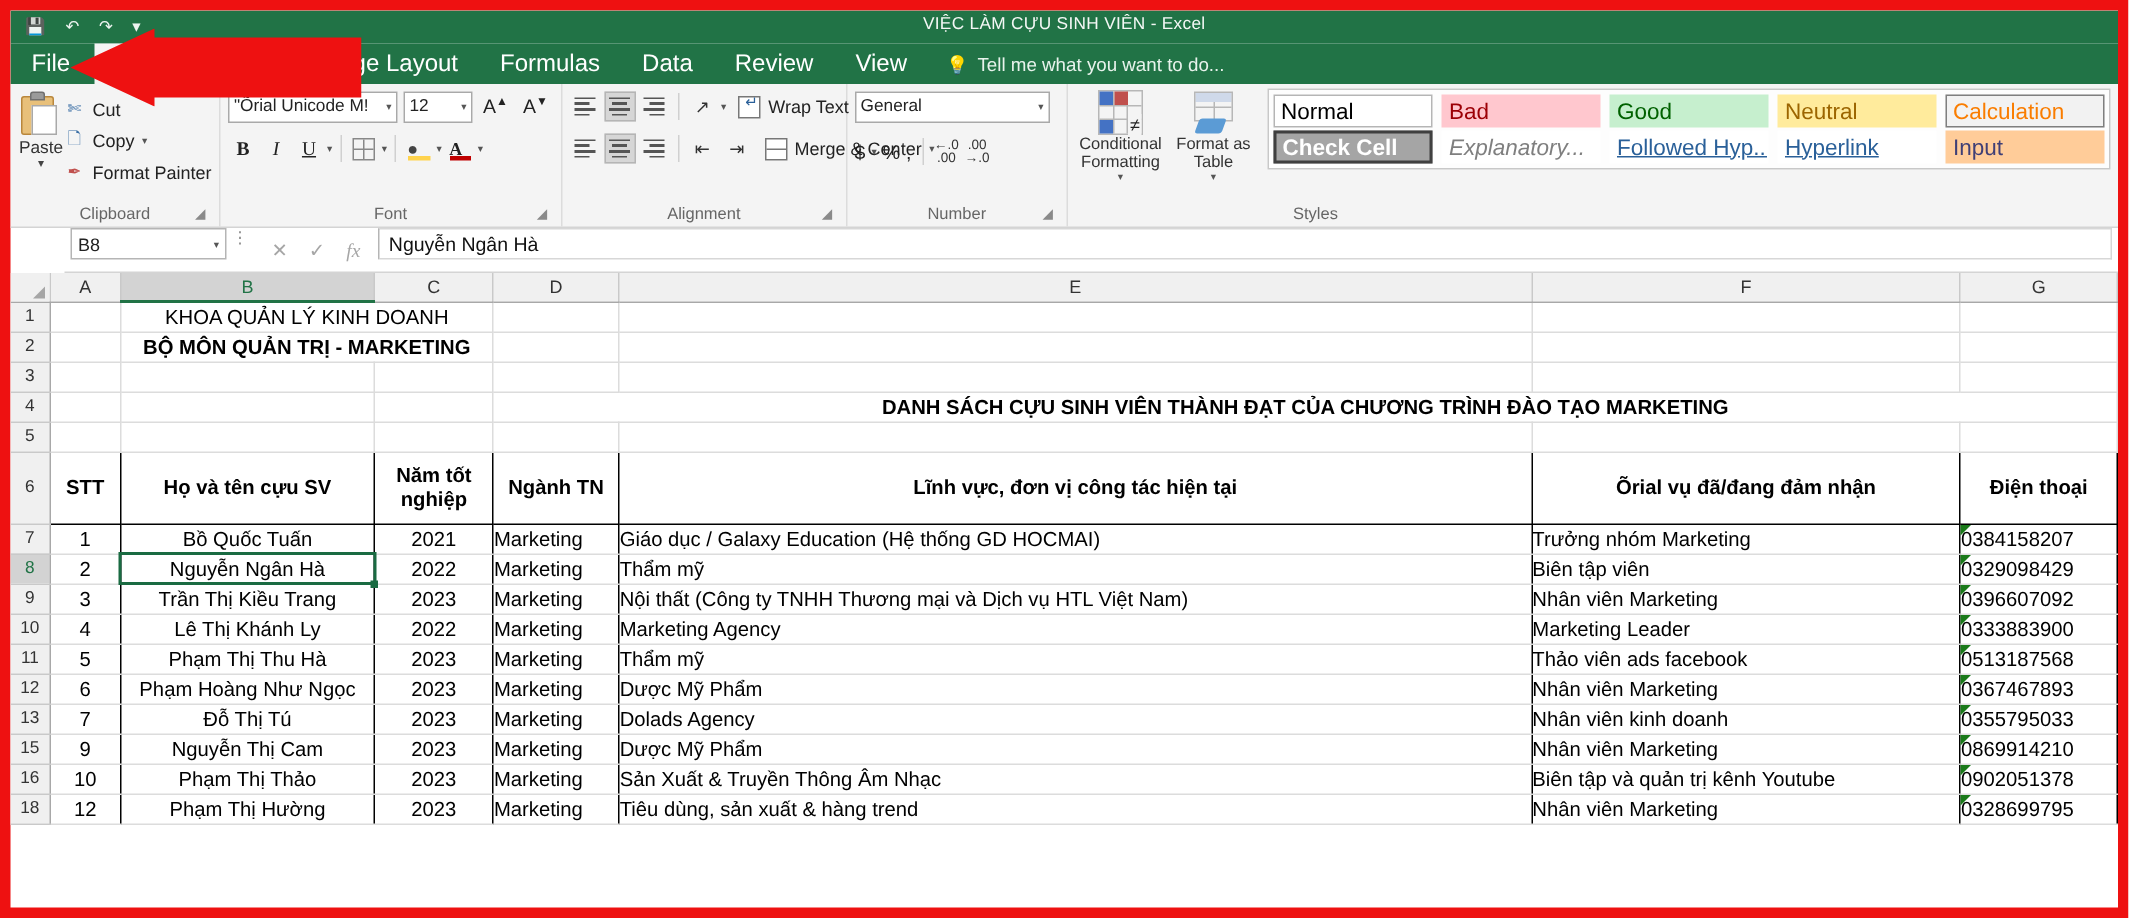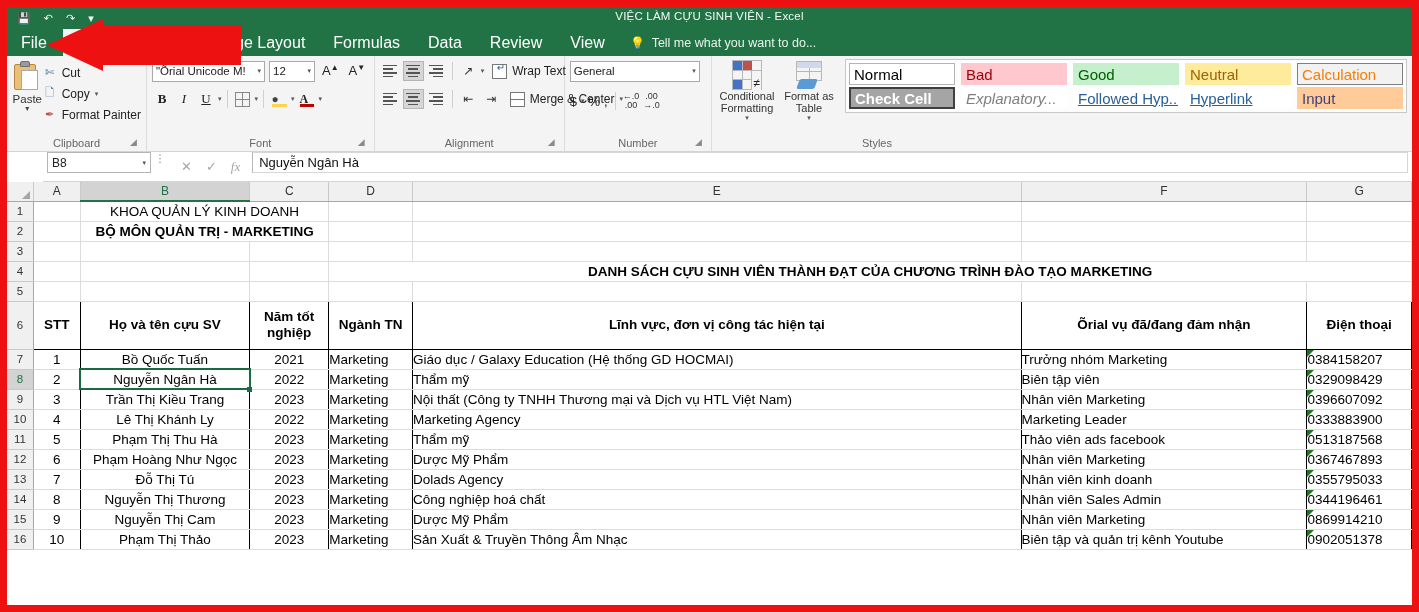--- a/index.html
+++ b/index.html
@@ -730,49 +730,49 @@
             <td class="rowhead">13</td>
             <td class="cell ctr bl br">7</td>
             <td class="cell ctr br">Đỗ Thị Tú</td>
             <td class="cell ctr br">2023</td>
             <td class="cell lft br">Marketing</td>
             <td class="cell lft br">Dolads Agency</td>
             <td class="cell lft br">Nhân viên kinh doanh</td>
             <td class="cell phone br">0355795033</td>
           </tr>
           <tr>
-            <td class="rowhead">14</td>
-            <td class="cell ctr bl br">8</td>
-            <td class="cell ctr br">Nguyễn Thị Thương</td>
-            <td class="cell ctr br">2023</td>
-            <td class="cell lft br">Marketing</td>
-            <td class="cell lft br">Công nghiệp hoá chất</td>
-            <td class="cell lft br">Nhân viên Sales Admin</td>
-            <td class="cell phone br">0344196461</td>
-          </tr>
-          <tr>
             <td class="rowhead">15</td>
             <td class="cell ctr bl br">9</td>
             <td class="cell ctr br">Nguyễn Thị Cam</td>
             <td class="cell ctr br">2023</td>
             <td class="cell lft br">Marketing</td>
             <td class="cell lft br">Dược Mỹ Phẩm</td>
             <td class="cell lft br">Nhân viên Marketing</td>
             <td class="cell phone br">0869914210</td>
           </tr>
           <tr>
             <td class="rowhead">16</td>
             <td class="cell ctr bl br">10</td>
             <td class="cell ctr br">Phạm Thị Thảo</td>
             <td class="cell ctr br">2023</td>
             <td class="cell lft br">Marketing</td>
             <td class="cell lft br">Sản Xuất &amp; Truyền Thông Âm Nhạc</td>
             <td class="cell lft br">Biên tập và quản trị kênh Youtube</td>
             <td class="cell phone br">0902051378</td>
           </tr>
+          <tr>
+            <td class="rowhead">18</td>
+            <td class="cell ctr bl br">12</td>
+            <td class="cell ctr br">Phạm Thị Hường</td>
+            <td class="cell ctr br">2023</td>
+            <td class="cell lft br">Marketing</td>
+            <td class="cell lft br">Tiêu dùng, sản xuất &amp; hàng trend</td>
+            <td class="cell lft br">Nhân viên Marketing</td>
+            <td class="cell phone br">0328699795</td>
+          </tr>
         </tbody>
     </table>
   </div>
 
   <svg class="arrow-ov" viewBox="0 0 196 52">
     <polygon points="196,6 196,46 58,46 58,52 2,26 58,0 58,6" fill="#ee1111"></polygon>
   </svg>
 
 </div>
 

